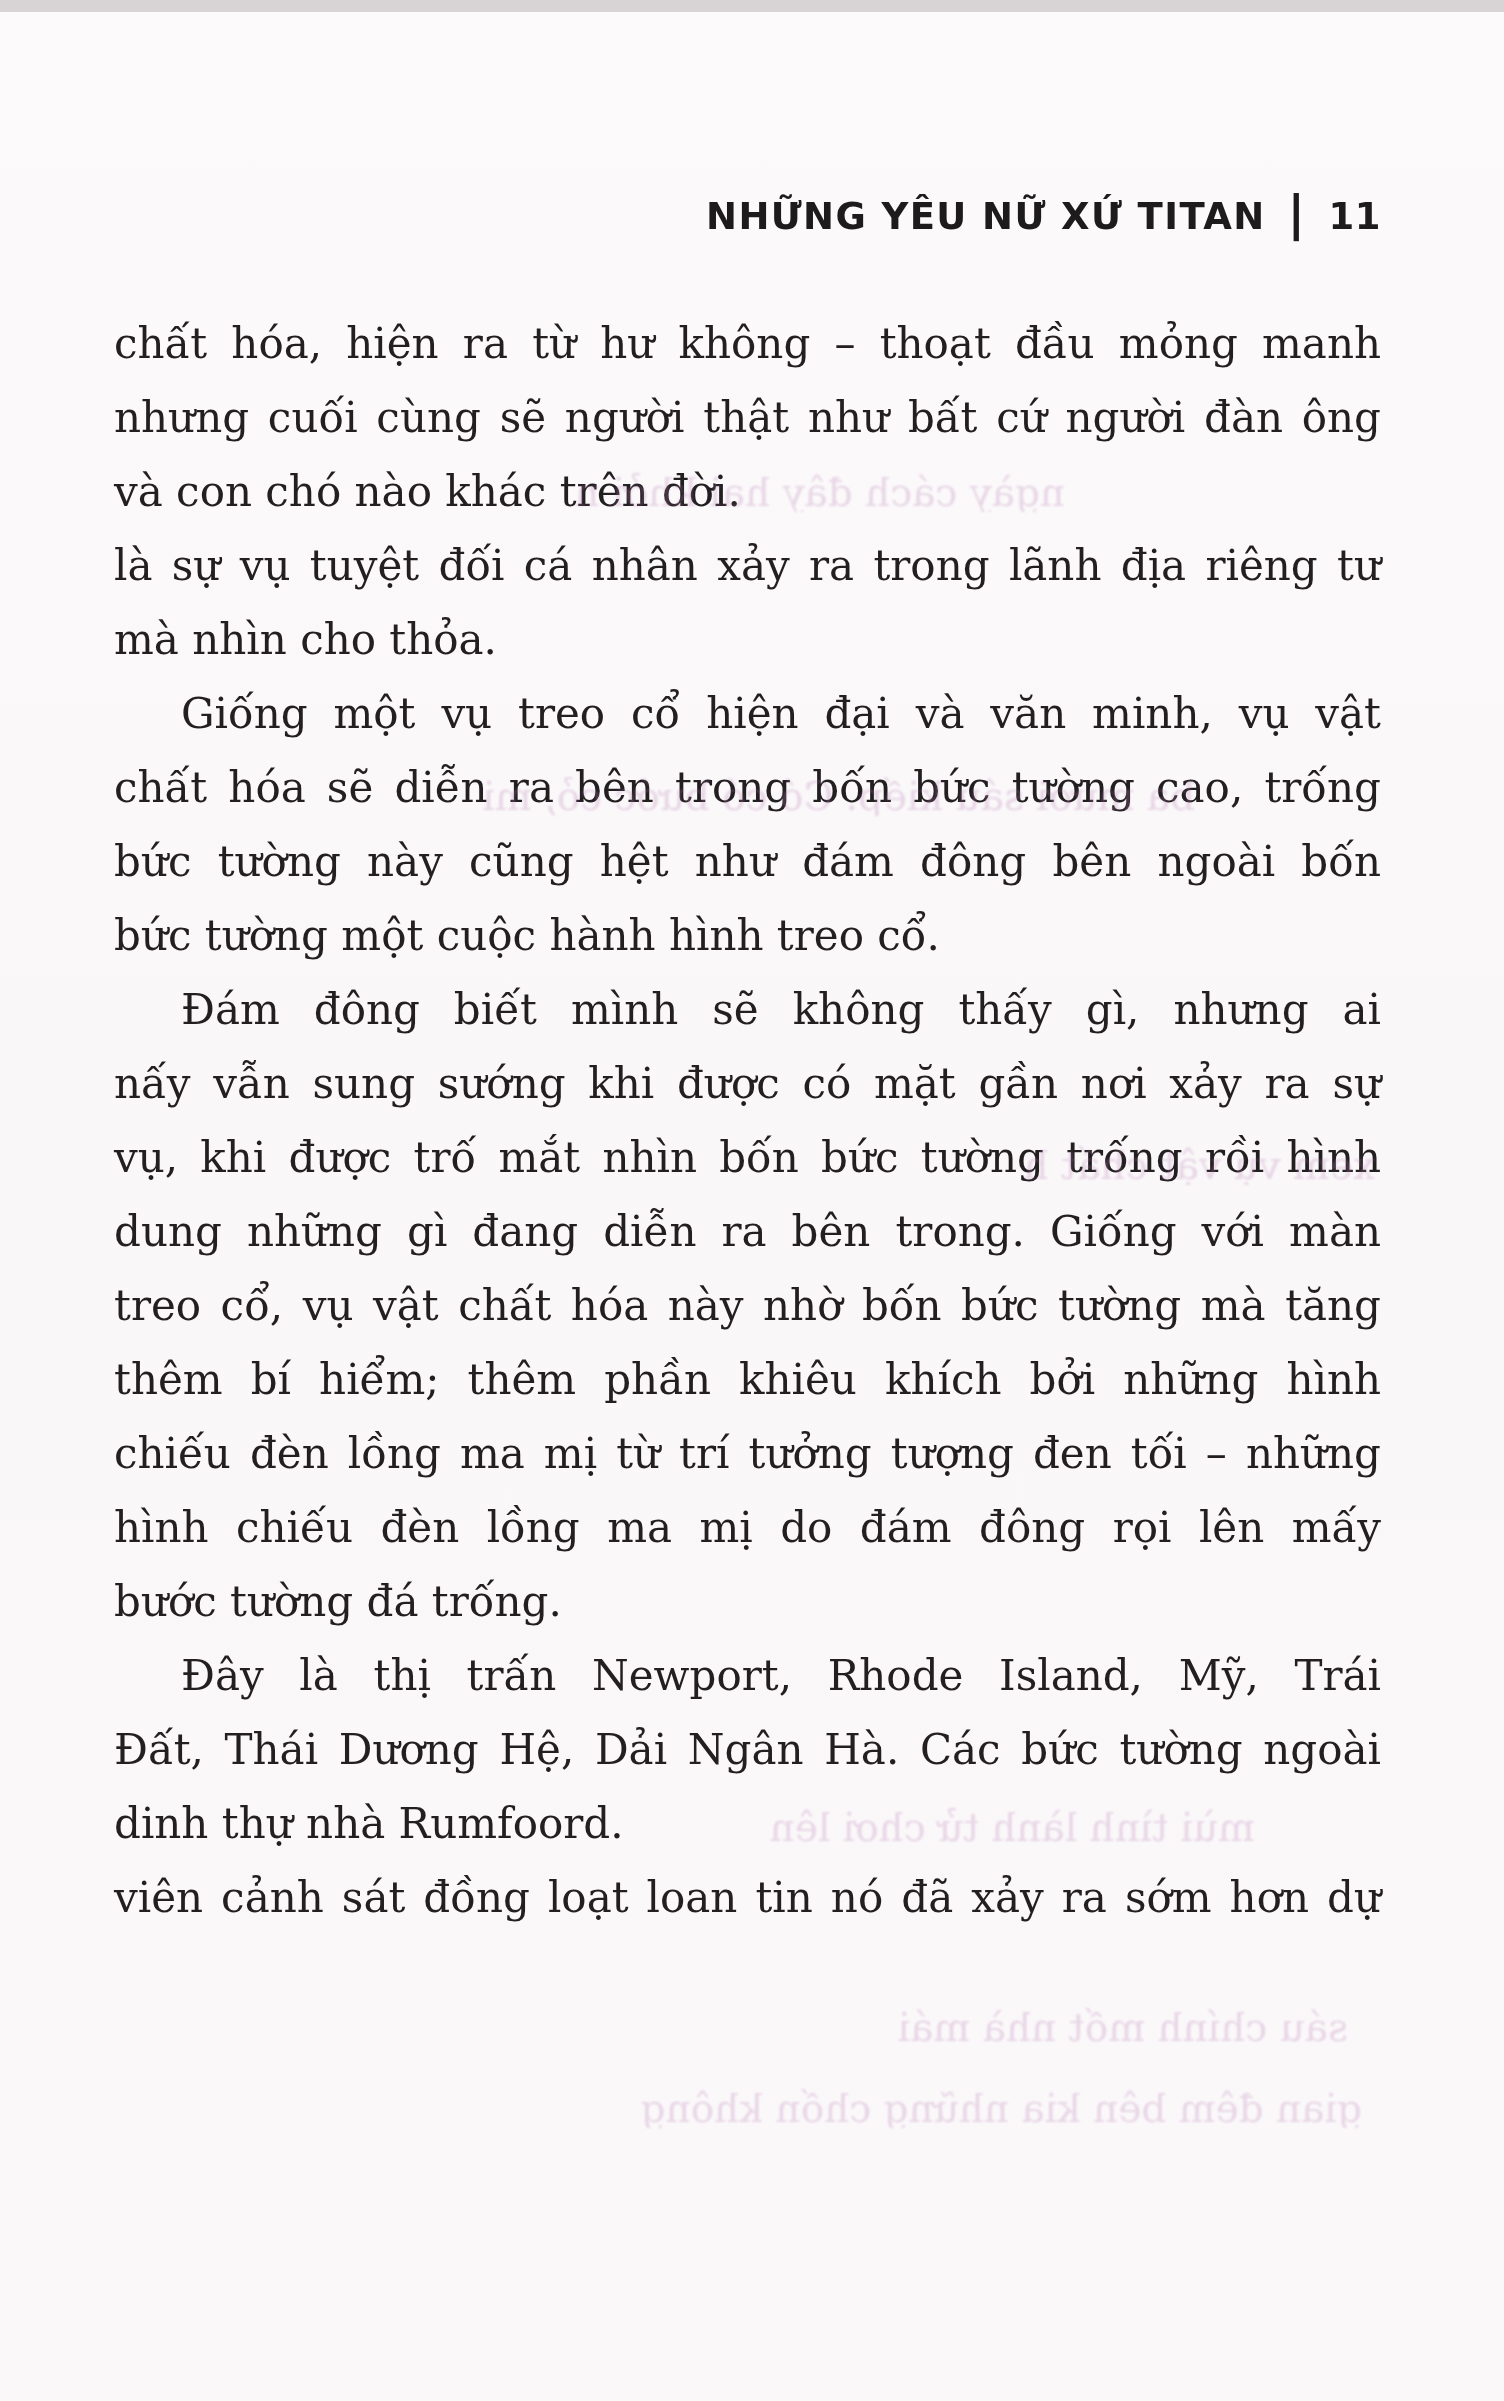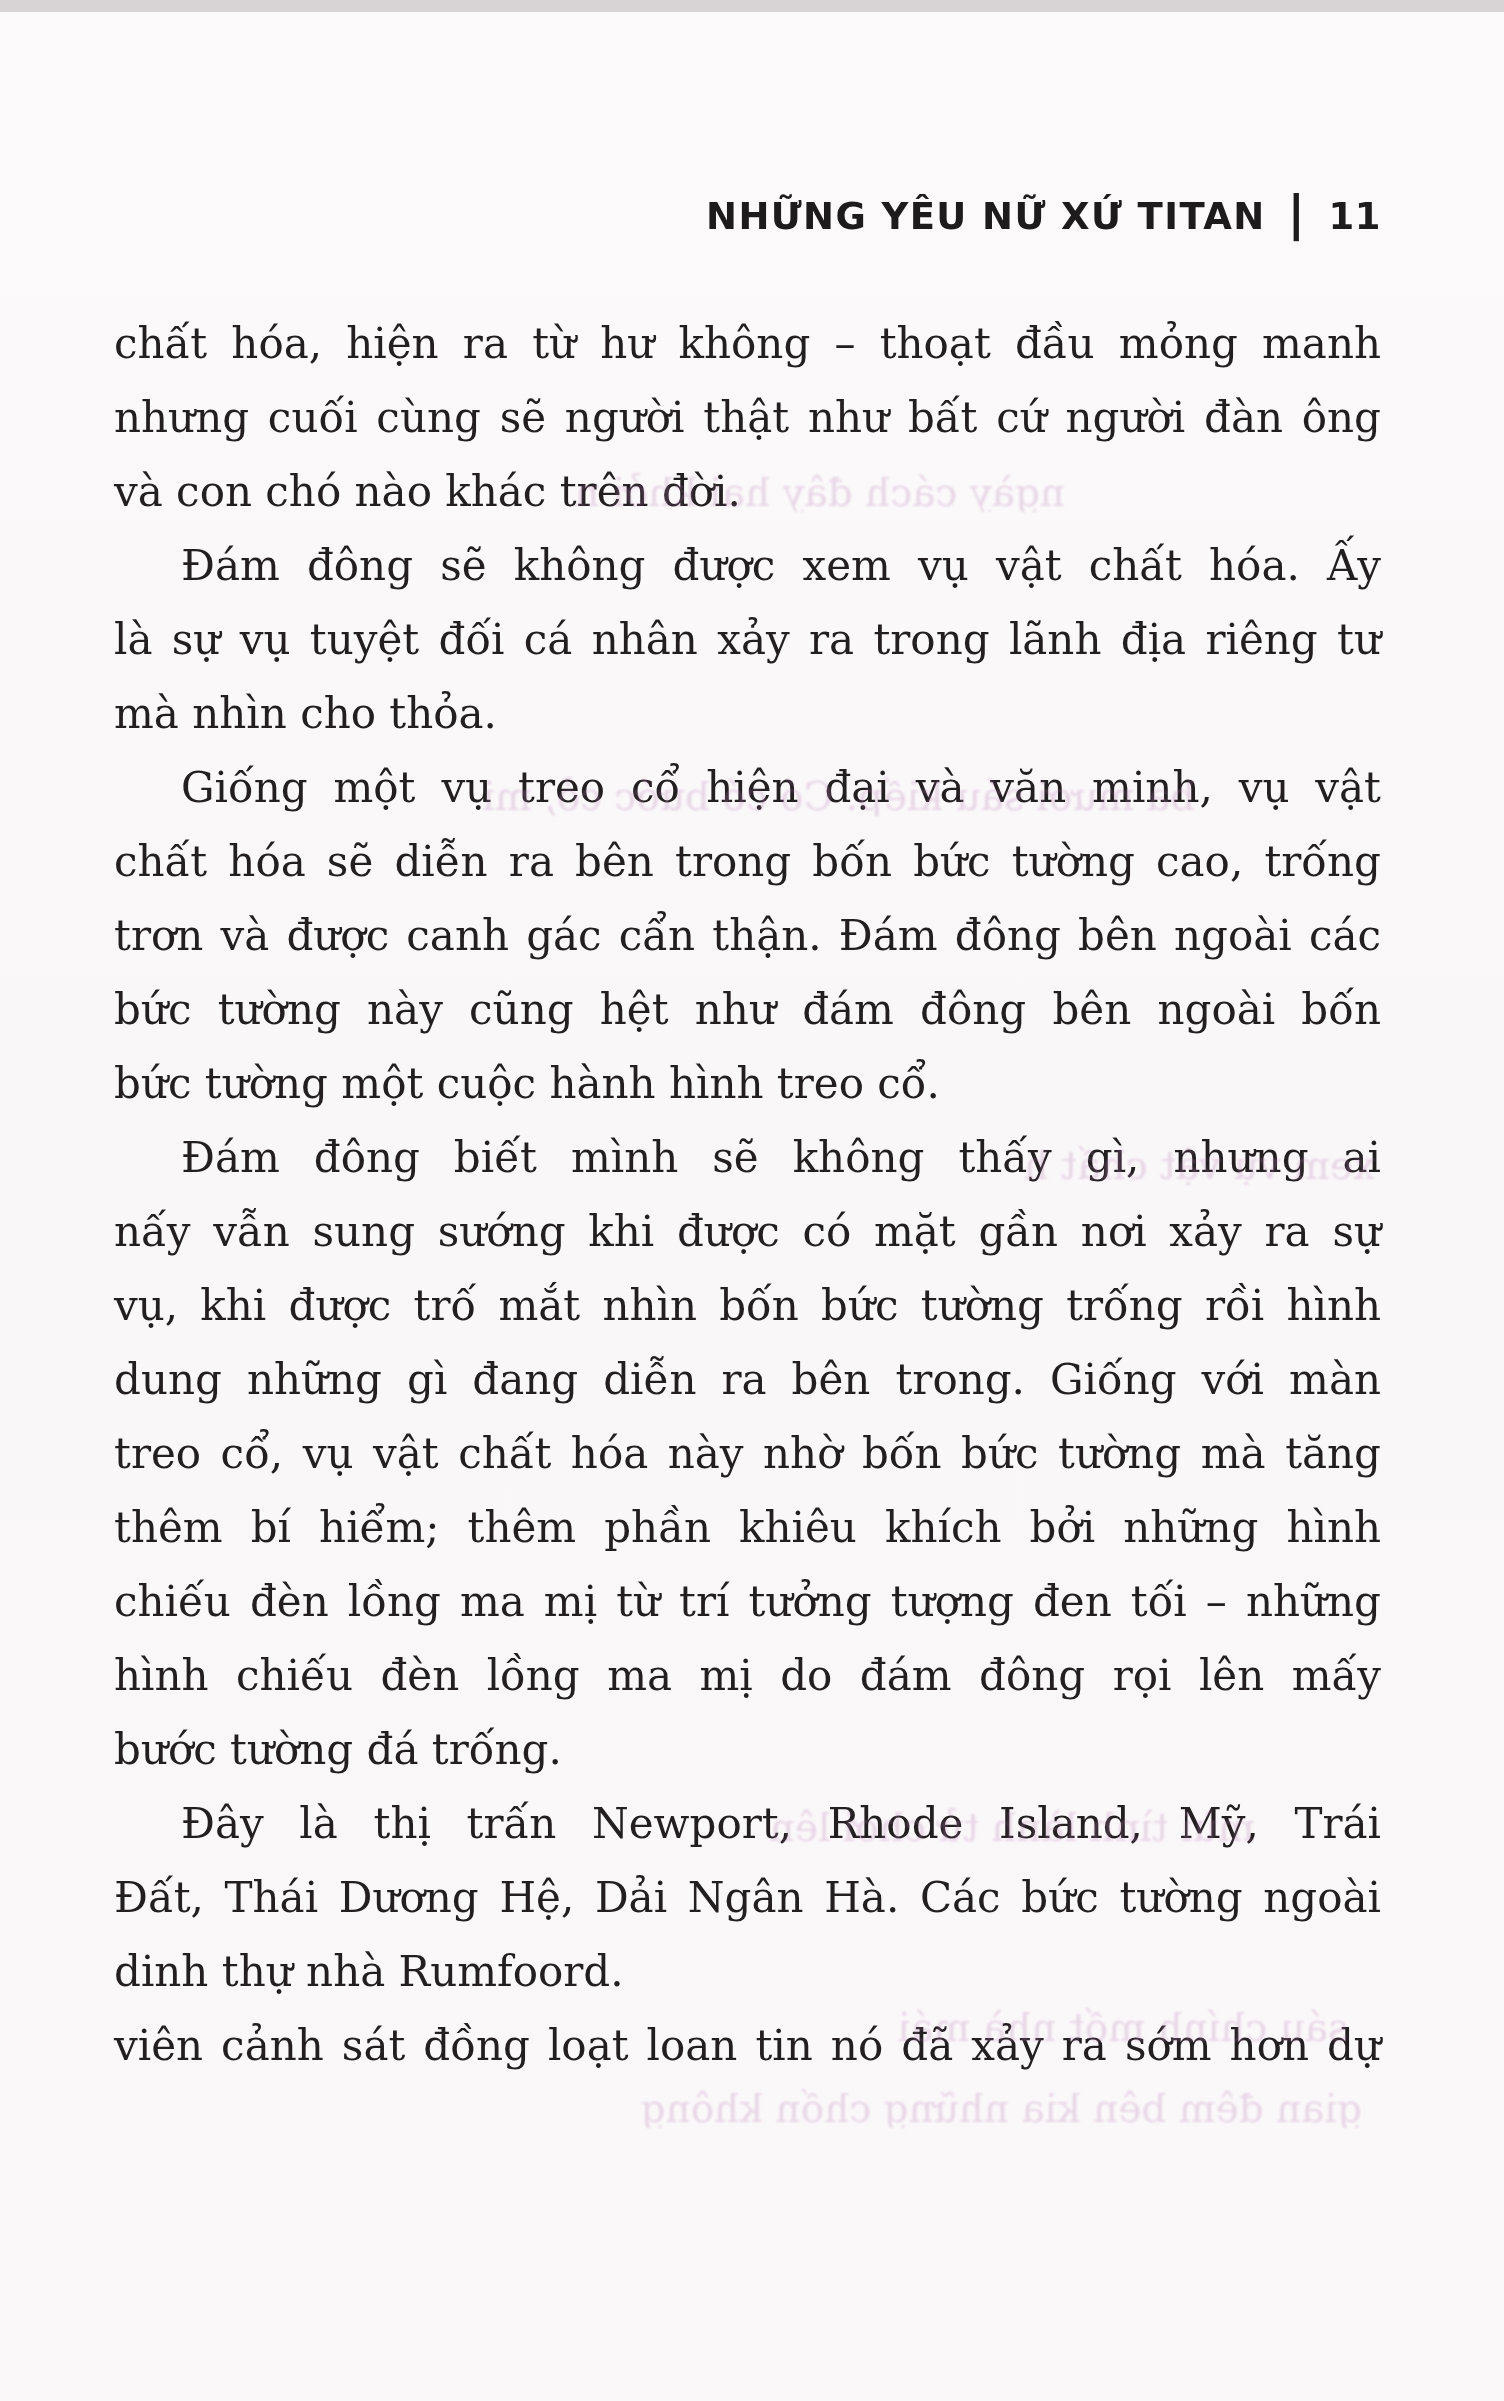--- a/index.html
+++ b/index.html
@@ -91,28 +91,26 @@
     <span class="pagenum">11</span>
   </header>
 
   <main class="body-text" id="body-text">
       <div class="para">
         <div class="line first">chất hóa, hiện ra từ hư không – thoạt đầu mỏng manh</div>
         <div class="line">nhưng cuối cùng sẽ người thật như bất cứ người đàn ông</div>
         <div class="line last">và con chó nào khác trên đời.</div>
       </div>
       <div class="para indent">
-        <div class="line first">Đám đông sẽ không được xem vụ vật chất hóa. Ấy</div>
         <div class="line">là sự vụ tuyệt đối cá nhân xảy ra trong lãnh địa riêng tư</div>
         <div class="line last">mà nhìn cho thỏa.</div>
       </div>
       <div class="para indent">
         <div class="line first">Giống một vụ treo cổ hiện đại và văn minh, vụ vật</div>
         <div class="line">chất hóa sẽ diễn ra bên trong bốn bức tường cao, trống</div>
-        <div class="line">trơn và được canh gác cẩn thận. Đám đông bên ngoài các</div>
         <div class="line">bức tường này cũng hệt như đám đông bên ngoài bốn</div>
         <div class="line last">bức tường một cuộc hành hình treo cổ.</div>
       </div>
       <div class="para indent">
         <div class="line first">Đám đông biết mình sẽ không thấy gì, nhưng ai</div>
         <div class="line">nấy vẫn sung sướng khi được có mặt gần nơi xảy ra sự</div>
         <div class="line">vụ, khi được trố mắt nhìn bốn bức tường trống rồi hình</div>
         <div class="line">dung những gì đang diễn ra bên trong. Giống với màn</div>
         <div class="line">treo cổ, vụ vật chất hóa này nhờ bốn bức tường mà tăng</div>
         <div class="line">thêm bí hiểm; thêm phần khiêu khích bởi những hình</div>

